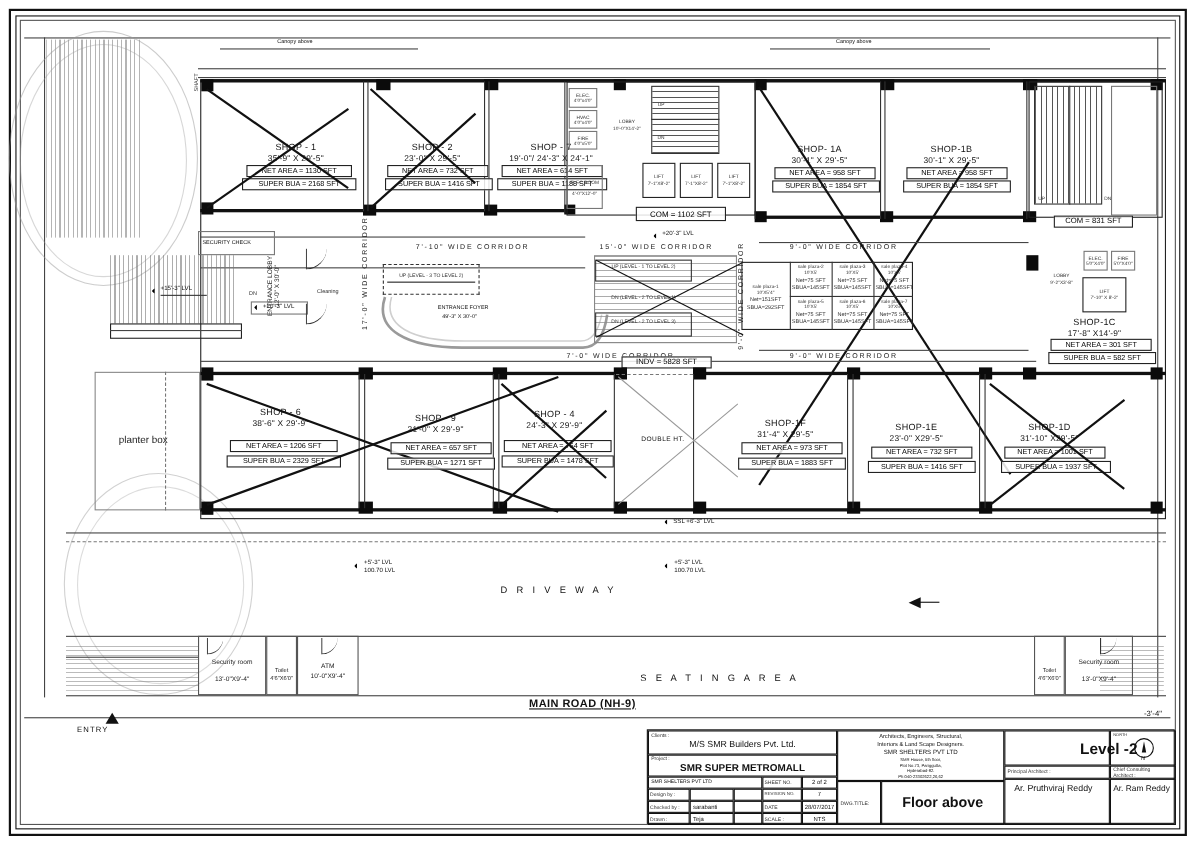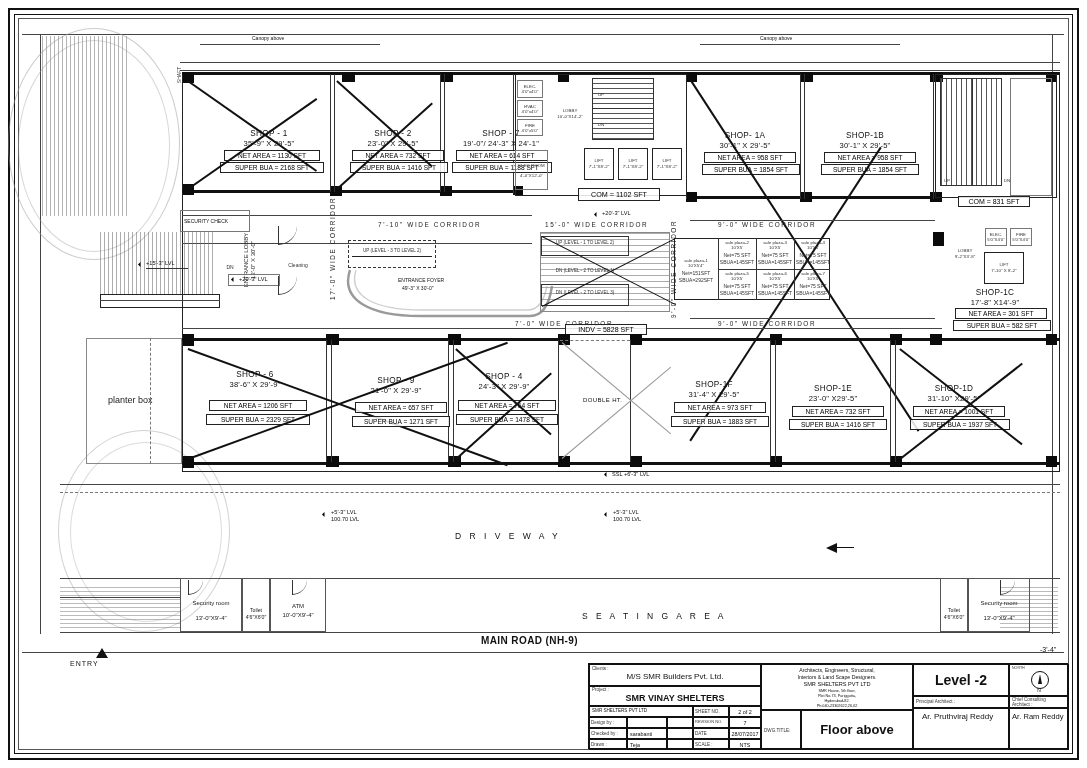--- a/index.html
+++ b/index.html
@@ -33,21 +33,21 @@
   .boxed{position:absolute;border:1px solid #222;padding:1px 4px;font-size:6.6px;background:rgba(255,255,255,.85);white-space:nowrap;text-align:center;}
   .corr{position:absolute;font-size:6.4px;letter-spacing:1.6px;color:#222;white-space:nowrap;}
   .corr-v{position:absolute;font-size:6.4px;letter-spacing:1.6px;color:#222;white-space:nowrap;transform-origin:0 0;transform:rotate(-90deg);}
   .room{position:absolute;font-size:6px;text-align:center;line-height:1.25;color:#222;}
   .room-v{position:absolute;font-size:6px;text-align:center;line-height:1.25;color:#222;transform-origin:0 0;transform:rotate(-90deg);}
   .tiny{position:absolute;font-size:4.4px;color:#333;line-height:1.2;text-align:center;}
   .lvl{position:absolute;font-size:5.6px;line-height:1.25;color:#111;white-space:nowrap;}
   .lvlmark2{position:absolute;width:5px;height:5px;background:#000;clip-path:polygon(0 50%,50% 0,50% 100%);}
 
   .big-label{position:absolute;font-size:8.5px;letter-spacing:3px;font-weight:normal;color:#111;}
-  .road-label{position:absolute;font-size:10px;font-weight:bold;letter-spacing:.4px;color:#111;}
+  .road-label{position:absolute;font-size:10px;font-weight:bold;letter-spacing:.4px;color:#111;text-decoration:underline;}
 
   
   .xline{position:absolute;height:1.6px;background:#111;transform-origin:0 50%;}
 
   
   .grille{position:absolute;background:
       repeating-linear-gradient(90deg,#777 0 1px,transparent 1px 4px);}
   .grille-h{position:absolute;background:
       repeating-linear-gradient(0deg,#777 0 1px,transparent 1px 4px);}
   .stair{position:absolute;background:
@@ -486,21 +486,21 @@
   <div class="tiny" style="left:176px;top:86px;width:22px;font-size:5px;transform:rotate(-90deg);transform-origin:0 0;">SHAFT</div>
 
   <div id="titleblock">
 
     <div class="tb-cell" style="left:0;top:0;width:172px;height:22px;"></div>
     <div class="tb-lab" style="left:3px;top:2px;">Clients :</div>
     <div class="tb-val center" style="left:3px;top:8px;width:166px;font-size:8px;">M/S SMR Builders Pvt. Ltd.</div>
 
     <div class="tb-cell" style="left:0;top:22px;width:172px;height:20px;"></div>
     <div class="tb-lab" style="left:3px;top:23px;">Project :</div>
-    <div class="tb-val tb-big center" style="left:3px;top:29px;width:166px;font-size:9px;">SMR VINAY SHELTERS</div>
+    <div class="tb-val tb-big center" style="left:3px;top:29px;width:166px;font-size:9px;">SMR SUPER METROMALL</div>
 
     <div class="tb-cell" style="left:0;top:42px;width:104px;height:11px;"></div>
     <div class="tb-val" style="left:3px;top:44px;font-size:4.6px;">SMR SHELTERS PVT LTD</div>
 
     <div class="tb-cell" style="left:0;top:53px;width:38px;height:11px;"></div>
     <div class="tb-lab" style="left:2px;top:56px;">Design by :</div>
     <div class="tb-cell" style="left:38px;top:53px;width:40px;height:11px;"></div>
     <div class="tb-val" style="left:41px;top:56px;"></div>
     <div class="tb-cell" style="left:78px;top:53px;width:26px;height:11px;"></div>
 
@@ -544,21 +544,21 @@
     <div class="tb-val center" style="left:172px;top:30px;width:152px;font-size:3.8px;">Plot No.73, Pariggutta,</div>
     <div class="tb-val center" style="left:172px;top:35px;width:152px;font-size:3.8px;">Hyderabad-82.</div>
     <div class="tb-val center" style="left:172px;top:40px;width:152px;font-size:3.8px;">Ph:040-23302622,26,62</div>
 
     <div class="tb-cell" style="left:172px;top:46px;width:40px;height:40px;"></div>
     <div class="tb-lab" style="left:175px;top:64px;">DWG.TITLE:</div>
     <div class="tb-cell" style="left:212px;top:46px;width:112px;height:40px;"></div>
     <div class="tb-val tb-big center" style="left:212px;top:58px;width:112px;font-size:13px;">Floor above</div>
 
     <div class="tb-cell" style="left:324px;top:0;width:96px;height:32px;"></div>
-    <div class="tb-val tb-big center" style="left:324px;top:8px;width:96px;font-size:14px;">Level -2</div>
+    <div class="tb-val tb-big center" style="left:324px;top:8px;width:96px;font-size:14px;padding-left:47px;">Level -2</div>
 
     <div class="tb-cell" style="left:324px;top:32px;width:96px;height:12px;"></div>
     <div class="tb-lab" style="left:327px;top:35px;">Principal Architect :</div>
     <div class="tb-cell" style="left:324px;top:44px;width:96px;height:42px;"></div>
     <div class="tb-val" style="left:333px;top:48px;font-size:8px;">Ar. Pruthviraj Reddy</div>
 
     <div class="tb-cell" style="left:420px;top:0;width:60px;height:32px;"></div>
     <div class="tb-lab" style="left:423px;top:2px;font-size:3.6px;">NORTH</div>
     <div class="north" style="left:442px;top:7px;"></div>
     <div class="tb-val center" style="left:420px;top:23px;width:60px;font-size:5px;">N</div>

